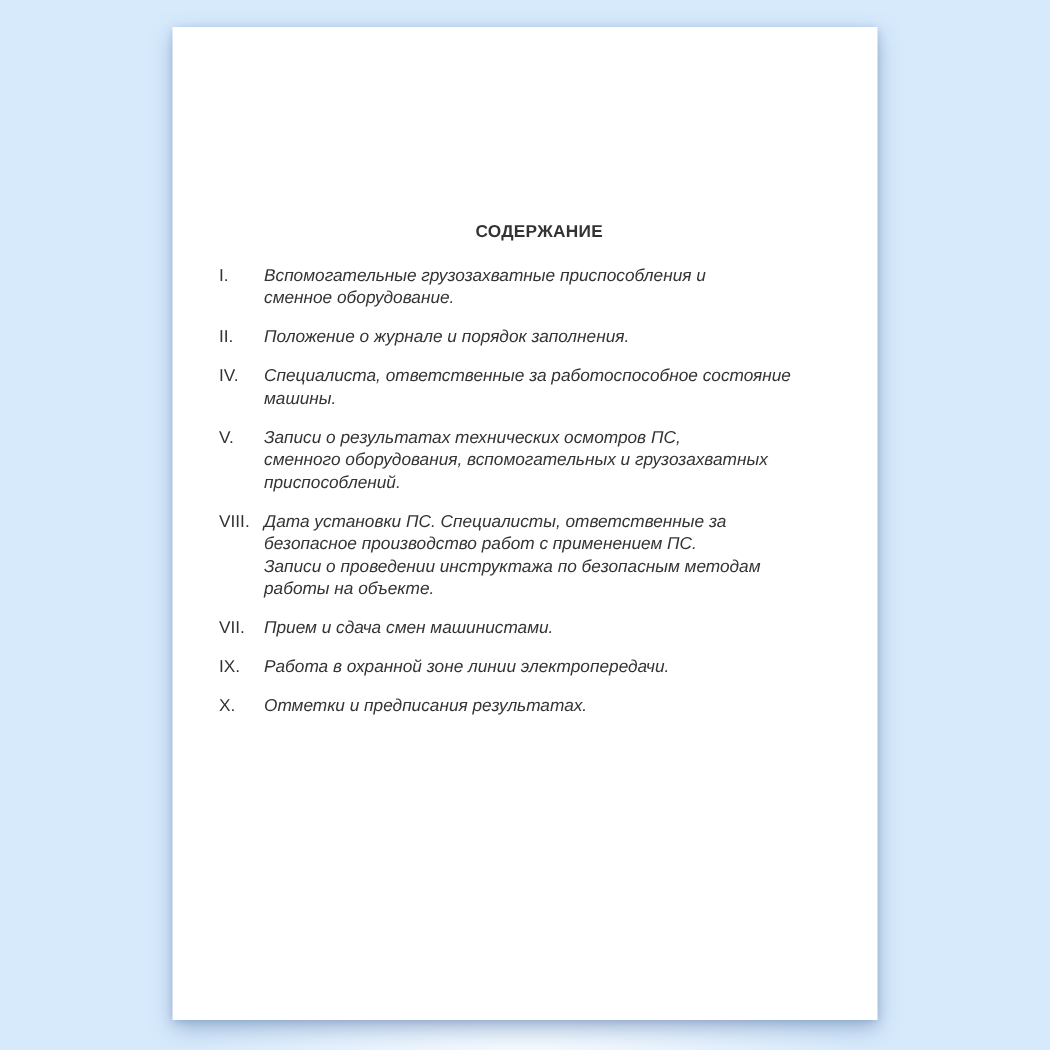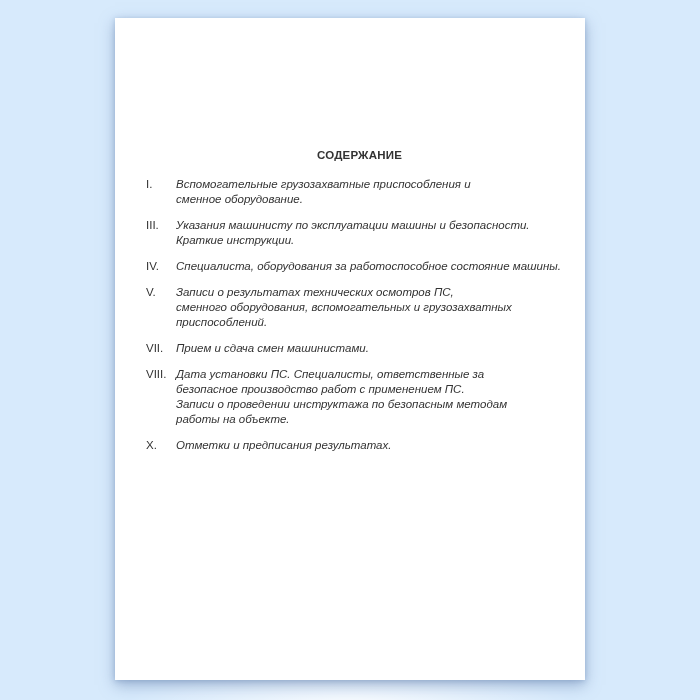--- a/index.html
+++ b/index.html
@@ -71,53 +71,56 @@
   <div class="paper">
     <h1 class="doc-title">СОДЕРЖАНИЕ</h1>
     <div class="toc">
 
       <div class="toc-row">
         <span class="toc-numeral">I.</span>
         <span class="toc-text">Вспомогательные грузозахватные приспособления и
 сменное оборудование.</span>
       </div>
 
+      <div class="toc-row">
+        <span class="toc-numeral">II.</span>
+        <span class="toc-text">Положение о журнале и порядок заполнения.</span>
+      </div>
 
-      <div class="toc-row">
-        <span class="toc-numeral">III.</span>
-        <span class="toc-text">Указания машинисту по эксплуатации машины и безопасности.
-Краткие инструкции.</span>
-      </div>
 
       <div class="toc-row">
         <span class="toc-numeral">IV.</span>
-        <span class="toc-text">Специалиста, оборудования за работоспособное состояние машины.</span>
+        <span class="toc-text">Специалиста, ответственные за работоспособное состояние машины.</span>
       </div>
 
       <div class="toc-row">
         <span class="toc-numeral">V.</span>
         <span class="toc-text">Записи о результатах технических осмотров ПС,
 сменного оборудования, вспомогательных и грузозахватных
 приспособлений.</span>
       </div>
 
 
       <div class="toc-row">
-        <span class="toc-numeral">VII.</span>
-        <span class="toc-text">Прием и сдача смен машинистами.</span>
-      </div>
-
-      <div class="toc-row">
         <span class="toc-numeral">VIII.</span>
         <span class="toc-text">Дата установки ПС. Специалисты, ответственные за
 безопасное производство работ с применением ПС.
 Записи о проведении инструктажа по безопасным методам
 работы на объекте.</span>
       </div>
 
+      <div class="toc-row">
+        <span class="toc-numeral">VII.</span>
+        <span class="toc-text">Прием и сдача смен машинистами.</span>
+      </div>
+
+      <div class="toc-row">
+        <span class="toc-numeral">IX.</span>
+        <span class="toc-text">Работа в охранной зоне линии электропередачи.</span>
+      </div>
 
       <div class="toc-row">
         <span class="toc-numeral">X.</span>
         <span class="toc-text">Отметки и предписания результатах.</span>
       </div>
 
     </div>
   </div>
 </div>
 

